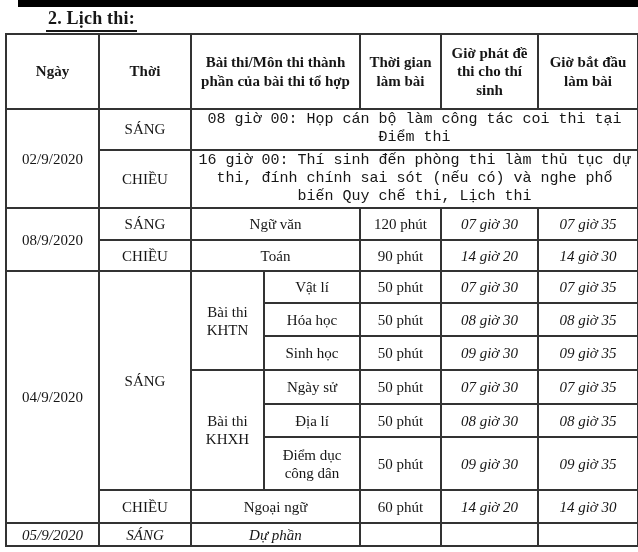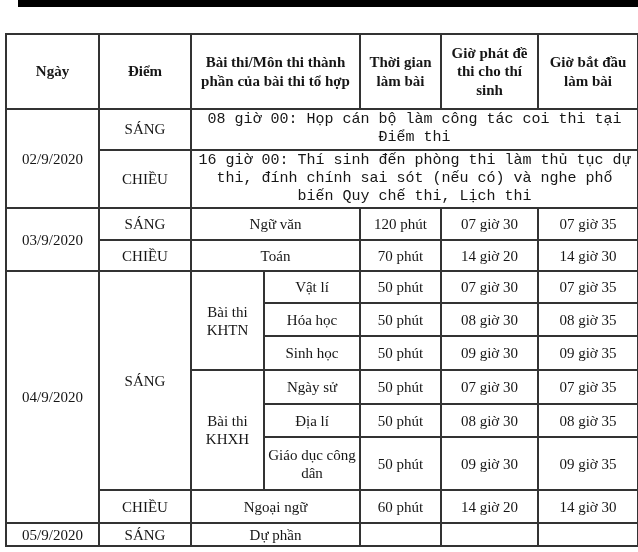--- a/index.html
+++ b/index.html
@@ -33,81 +33,82 @@
     border:2px solid #333333;
     text-align:center;
     vertical-align:middle;
     padding:1px 2px;
     line-height:1.22;
     font-weight:normal;
     overflow:hidden;
   }
   table.schedule th{font-weight:bold;font-size:15px;}
   td.note{text-align:left;padding:1px 5px;font-family:Liberation Mono, monospace;}
-  td.t-bold{font-weight:bold;}
+  td.t-bold{font-weight:bold;font-style:italic;}
   
   tr.rh{height:75px;}
   tr.r1{height:31px;}  tr.r2{height:54px;}
   tr.r3{height:32px;}  tr.r4{height:31px;}
   tr.r5{height:32px;}  tr.r6{height:33px;margin-left:40px;}
   tr.r7{height:34px;}  tr.r8{height:34px;}
   tr.r9{height:33px;}  tr.r10{height:53px;}
-  tr.r11{height:33px;} tr.r12{height:23px;}
+  tr.r11{height:33px;} tr.r12{height:23px;font-style:italic;}
 </style>
 </head>
 <body>
 
 <div class="page">
 
   <div class="topbar"></div>
 
+  <div class="heading">2. Lịch thi:</div>
 
   <table class="schedule">
     <colgroup>
       <col style="width:93px">
         <col style="width:92px">
         <col style="width:73px">
       <col style="width:96px">
         <col style="width:81px">
         <col style="width:97px">
         <col style="width:100px">
     </colgroup>
 
     <tbody>
         <tr class="rh">
       <th>Ngày</th>
-      <th>Điểm</th>
+      <th>Thời</th>
       <th colspan="2">Bài thi/Môn thi thành phần của bài thi tổ hợp</th>
       <th>Thời gian làm bài</th>
       <th>Giờ phát đề thi cho thí sinh</th>
       <th>Giờ bắt đầu làm bài</th>
     </tr>
 
     <tr class="r1">
       <td rowspan="2">02/9/2020</td>
       <td>SÁNG</td>
       <td class="note" colspan="5">08 giờ 00: Họp cán bộ làm công tác coi thi tại Điểm thi</td>
     </tr>
     <tr class="r2">
       <td>CHIỀU</td>
       <td class="note" colspan="5">16 giờ 00: Thí sinh đến phòng thi làm thủ tục dự thi, đính chính sai sót (nếu có) và nghe phổ biến Quy chế thi, Lịch thi</td>
     </tr>
 
     <tr class="r3">
-      <td rowspan="2">03/9/2020</td>
+      <td rowspan="2">08/9/2020</td>
       <td>SÁNG</td>
       <td colspan="2">Ngữ văn</td>
       <td>120 phút</td>
       <td class="t-bold">07 giờ 30</td>
       <td class="t-bold">07 giờ 35</td>
     </tr>
     <tr class="r4">
       <td>CHIỀU</td>
       <td colspan="2">Toán</td>
-      <td>70 phút</td>
+      <td>90 phút</td>
       <td class="t-bold">14 giờ 20</td>
       <td class="t-bold">14 giờ 30</td>
     </tr>
 
     <tr class="r5">
       <td rowspan="7">04/9/2020</td>
       <td rowspan="6">SÁNG</td>
       <td rowspan="3">Bài thi KHTN</td>
       <td>Vật lí</td>
       <td>50 phút</td>
@@ -133,21 +134,21 @@
       <td class="t-bold">07 giờ 30</td>
       <td class="t-bold">07 giờ 35</td>
     </tr>
     <tr class="r9">
       <td>Địa lí</td>
       <td>50 phút</td>
       <td class="t-bold">08 giờ 30</td>
       <td class="t-bold">08 giờ 35</td>
     </tr>
     <tr class="r10">
-      <td>Giáo dục công dân</td>
+      <td>Điểm dục công dân</td>
       <td>50 phút</td>
       <td class="t-bold">09 giờ 30</td>
       <td class="t-bold">09 giờ 35</td>
     </tr>
     <tr class="r11">
       <td>CHIỀU</td>
       <td colspan="2">Ngoại ngữ</td>
       <td>60 phút</td>
       <td class="t-bold">14 giờ 20</td>
       <td class="t-bold">14 giờ 30</td>

